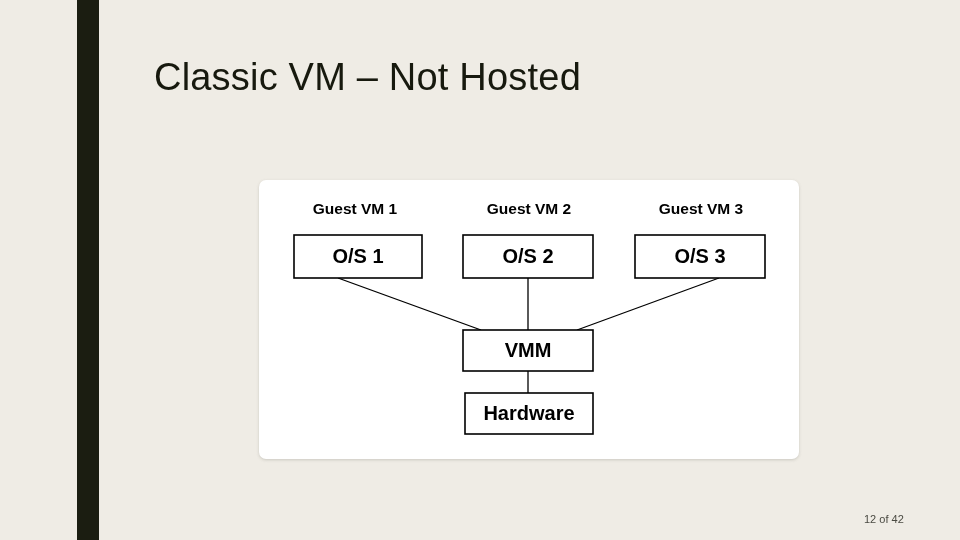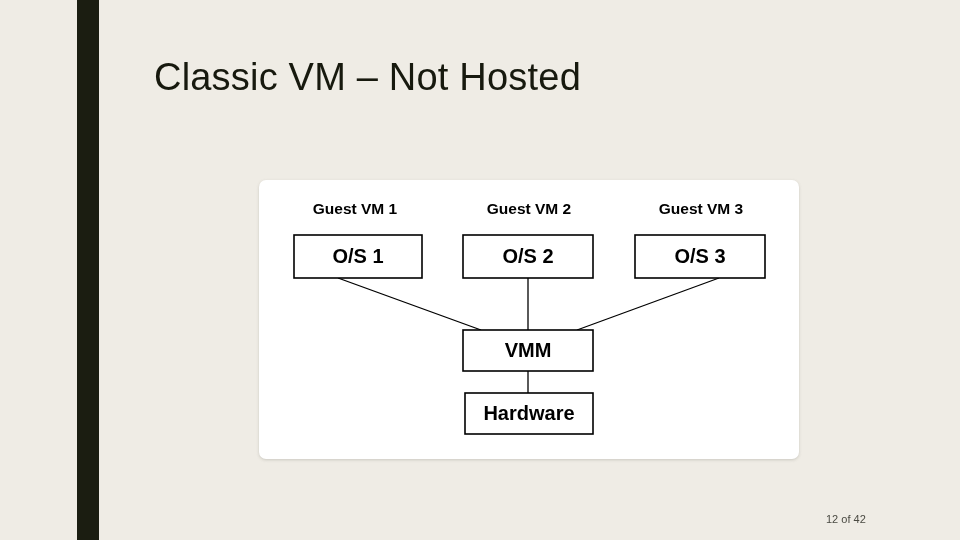--- a/index.html
+++ b/index.html
@@ -87,21 +87,21 @@
     font-size: 15.5px;
     font-weight: bold;
     fill: #000000;
     text-anchor: middle;
     dominant-baseline: middle;
   }
 
   
   #page-number {
     position: absolute;
-    left: 784px;
+    left: 822px;
     top: 513px;
     font-size: 11px;
     color: #4A4A42;
     white-space: nowrap;
   }
 </style>
 </head>
 <body>
 
 <div id="slide">

